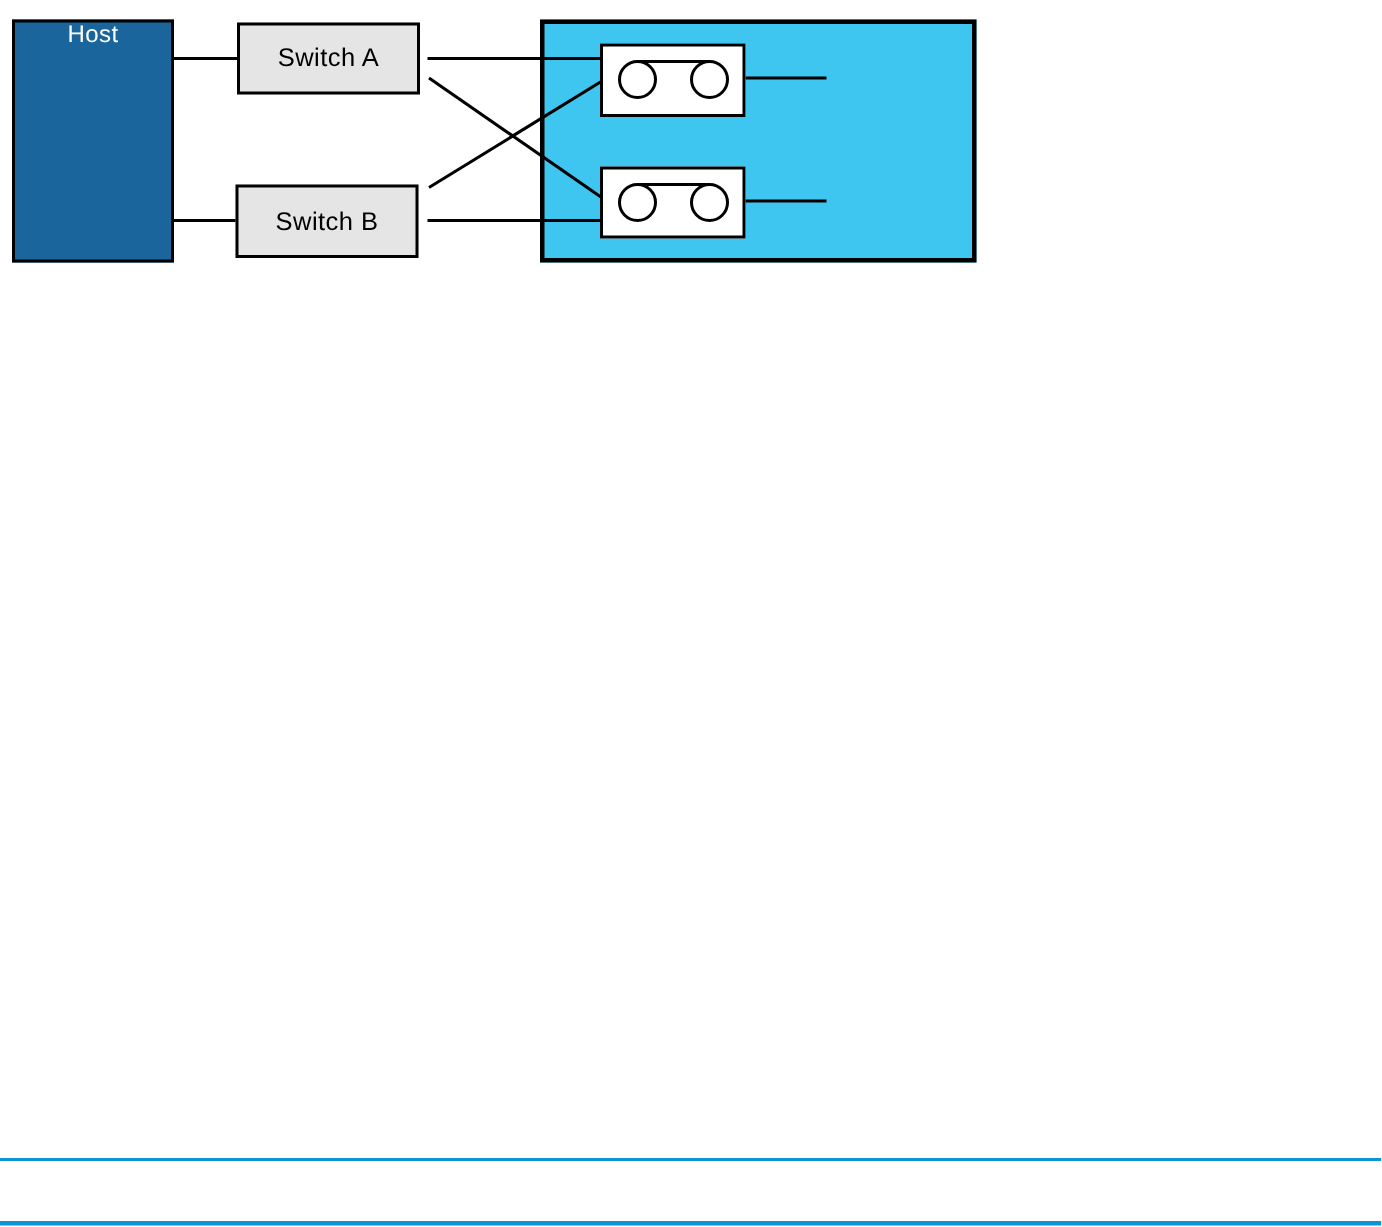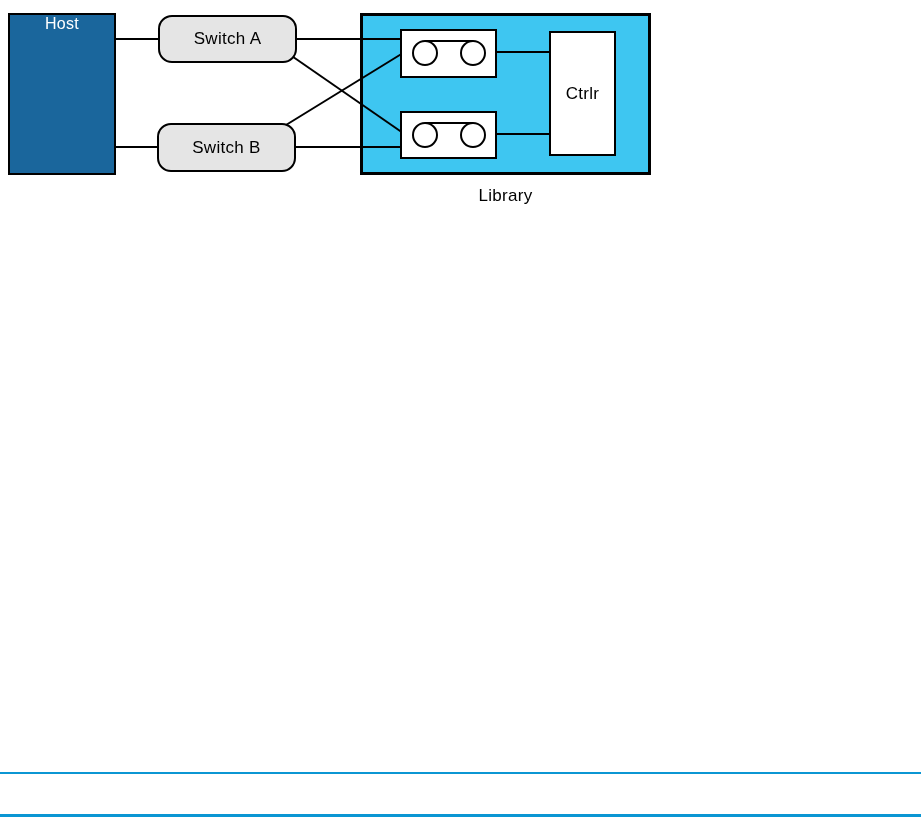--- a/index.html
+++ b/index.html
@@ -24,24 +24,24 @@
     border: 2px solid var(--box-border, #000);
   }
   .host {
     left: 8px; top: 13px; width: 108px; height: 162px;
     background: var(--host-fill, #1A669C);
     display: flex; align-items: flex-start; justify-content: center;
     color: var(--host-text, #fff);
     font-size: 16px; letter-spacing: 0.3px;
   }
   .switch {
-    width: 139px; height: 48px;
+    width: 122px; height: 48px;
     background: var(--switch-fill, #E5E5E5);
     display: flex; align-items: center; justify-content: center;
-    font-size: 17px; letter-spacing: 0.3px; border-radius: 14px;
+    font-size: 17px; letter-spacing: 0.3px;
   }
   .switch-a { left: 158px; top: 15px; }
   .switch-b { left: 157px; top: 123px; height: 49px; }
 
   .library {
     left: 360px; top: 13px; width: 291px; height: 162px;
     background: var(--library-fill, #3EC6F1);
     border-width: 3px;
   }
 
@@ -135,22 +135,18 @@
       <span class="tape-path"></span>
       <span class="reel reel-left"></span>
       <span class="reel reel-right"></span>
     </div>
     <div class="box drive drive-2">
       <span class="tape-path"></span>
       <span class="reel reel-left"></span>
       <span class="reel reel-right"></span>
     </div>
 
-    <div class="box ctrlr">
-      <span>Ctrlr</span>
-    </div>
 
-    <div class="library-caption">Library</div>
   </div>
 
   <div class="footer-rule footer-rule-top"></div>
   <div class="footer-rule footer-rule-bottom"></div>
 </div>
 
 </body></html>

